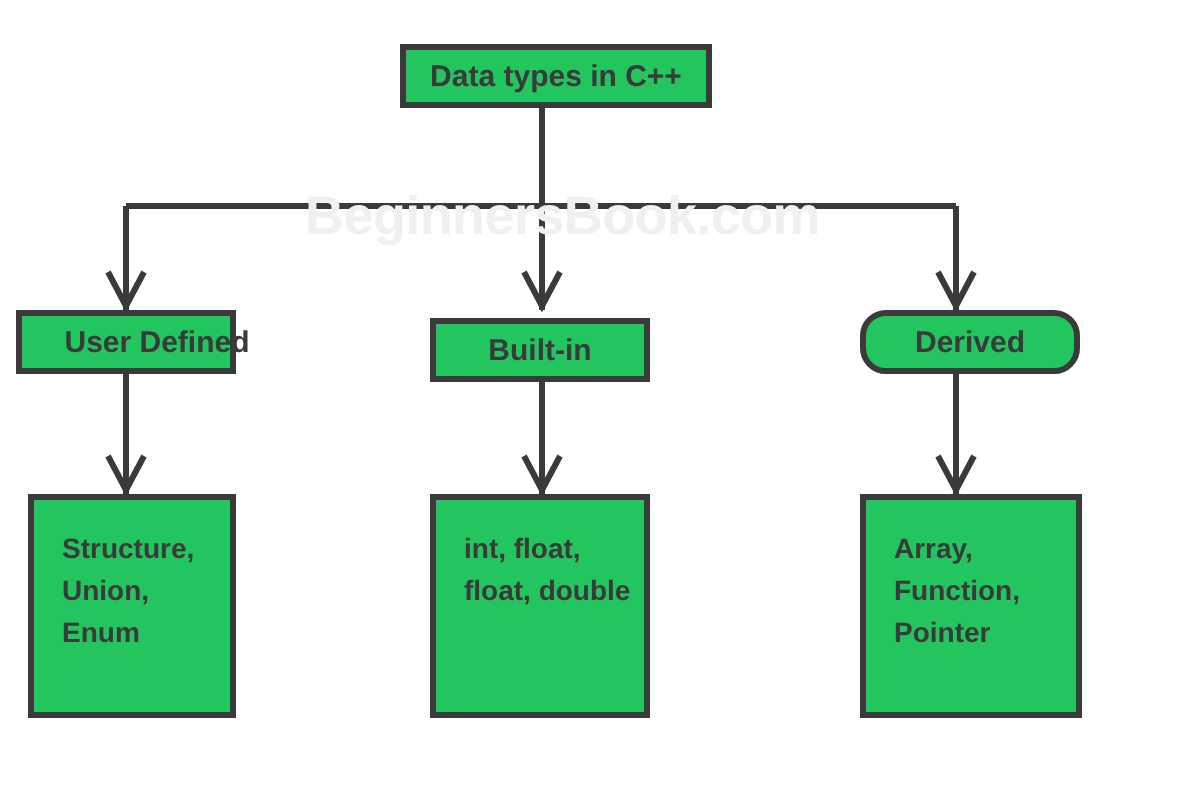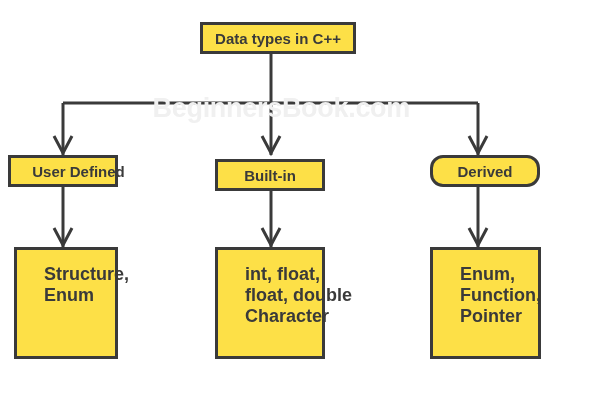--- a/index.html
+++ b/index.html
@@ -32,38 +32,38 @@
     font-size: 27px;
     font-weight: bold;
     color: #f0f0f0;
     letter-spacing: -0.3px;
     white-space: nowrap;
     user-select: none;
   }
   .node {
     position: absolute;
     box-sizing: border-box;
-    background: #fde047;
+    background: #22c55e;
     border: 3px solid #3a3a3a;
     color: #3a3a3a;
     font-family: "Liberation Sans", sans-serif;
     font-weight: bold;
   }
   .node.center {
     display: flex;
     align-items: center;
     justify-content: center;
     font-size: 15px;
     white-space: nowrap;
   }
   .node.leaf {
     display: block;
-    font-size: 18px;
+    font-size: 14px;
     line-height: 21px;
-    padding: 14px 0 0 27px;
+    padding: 14px 0 0 14px;
   }
   .leaf-line {
     display: block;
     white-space: nowrap;
   }
 
   
   #node-root      { left: 200px; top: 22px;  width: 156px; height: 32px; }
   #node-user      { left: 8px;   top: 155px; width: 110px; height: 32px; padding-left: 31px; }
   #node-builtin   { left: 215px; top: 159px; width: 110px; height: 32px; }
@@ -116,28 +116,28 @@
   </div>
   <div class="node center" id="node-builtin">
     <span>Built-in</span>
   </div>
   <div class="node center" id="node-derived">
     <span>Derived</span>
   </div>
 
   <div class="node leaf" id="leaf-user">
     <span class="leaf-line">Structure,</span>
+    <span class="leaf-line">Union,</span>
     <span class="leaf-line">Enum</span>
   </div>
 
   <div class="node leaf" id="leaf-builtin">
     <span class="leaf-line">int, float,</span>
     <span class="leaf-line">float, double</span>
-    <span class="leaf-line">Character</span>
   </div>
 
   <div class="node leaf" id="leaf-derived">
-    <span class="leaf-line">Enum,</span>
+    <span class="leaf-line">Array,</span>
     <span class="leaf-line">Function,</span>
     <span class="leaf-line">Pointer</span>
   </div>
 
 </div>
 
 </body></html>

